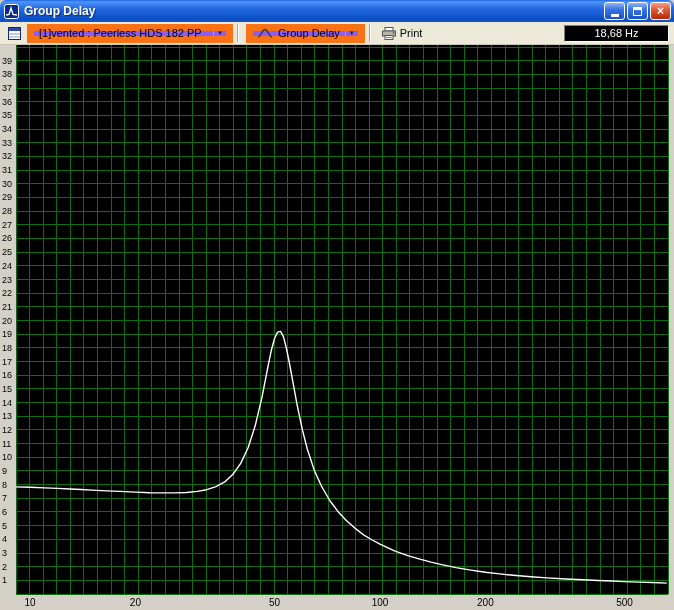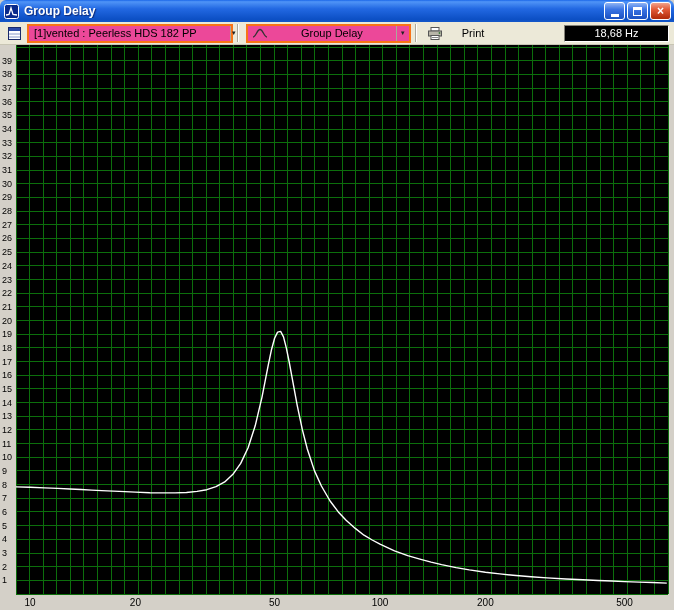--- a/index.html
+++ b/index.html
@@ -41,35 +41,35 @@
     height:23px; flex:0 0 23px; background:#ece9d8;
     display:flex; align-items:center; padding:0 3px;
     border-bottom:1px solid #c8c5b4;
   }
   .tool-icon-btn {
     width:20px; height:20px; margin-left:1px;
     background:transparent; border:1px solid transparent;
     display:flex; align-items:center; justify-content:center; padding:0;
   }
   .combo {
-    height:19px; margin-left:3px; border:2px solid #f97316; background:#ec4899;
-    display:flex; align-items:center; font-size:11px; color:#000;gap:28px;
+    height:19px; margin-left:3px; border:7px solid #f97316; background:#8b5cf6;
+    display:flex; align-items:center; font-size:11px; color:#000;
   }
   .combo-text { padding:0 5px; white-space:nowrap; }
   .combo-arrow {
     width:13px; align-self:stretch; display:flex; align-items:center; justify-content:center;
     border-left:1px solid #aca899; font-size:6px; color:#222;
   }
   .separator {
     width:2px; height:18px; margin:0 4px;
     border-left:1px solid #aca899; border-right:1px solid #ffffff;
   }
   .print-btn {
     height:20px; padding:0 6px; background:transparent; border:1px solid transparent;
-    display:flex; align-items:center; gap:20px; font-size:11px; color:#000;
+    display:flex; align-items:center; gap:4px; font-size:11px; color:#000;
     font-family:"Liberation Sans", sans-serif;
   }
   .spacer { flex:1; }
   .readout {
     height:17px; background:#000; color:#fff; font-size:11px;
     display:flex; align-items:center; justify-content:center;
     border:1px solid; border-color:#848278 #ffffff #ffffff #848278;
     white-space:nowrap;
   }
   .readout.power { width:110px; margin-right:4px; }

